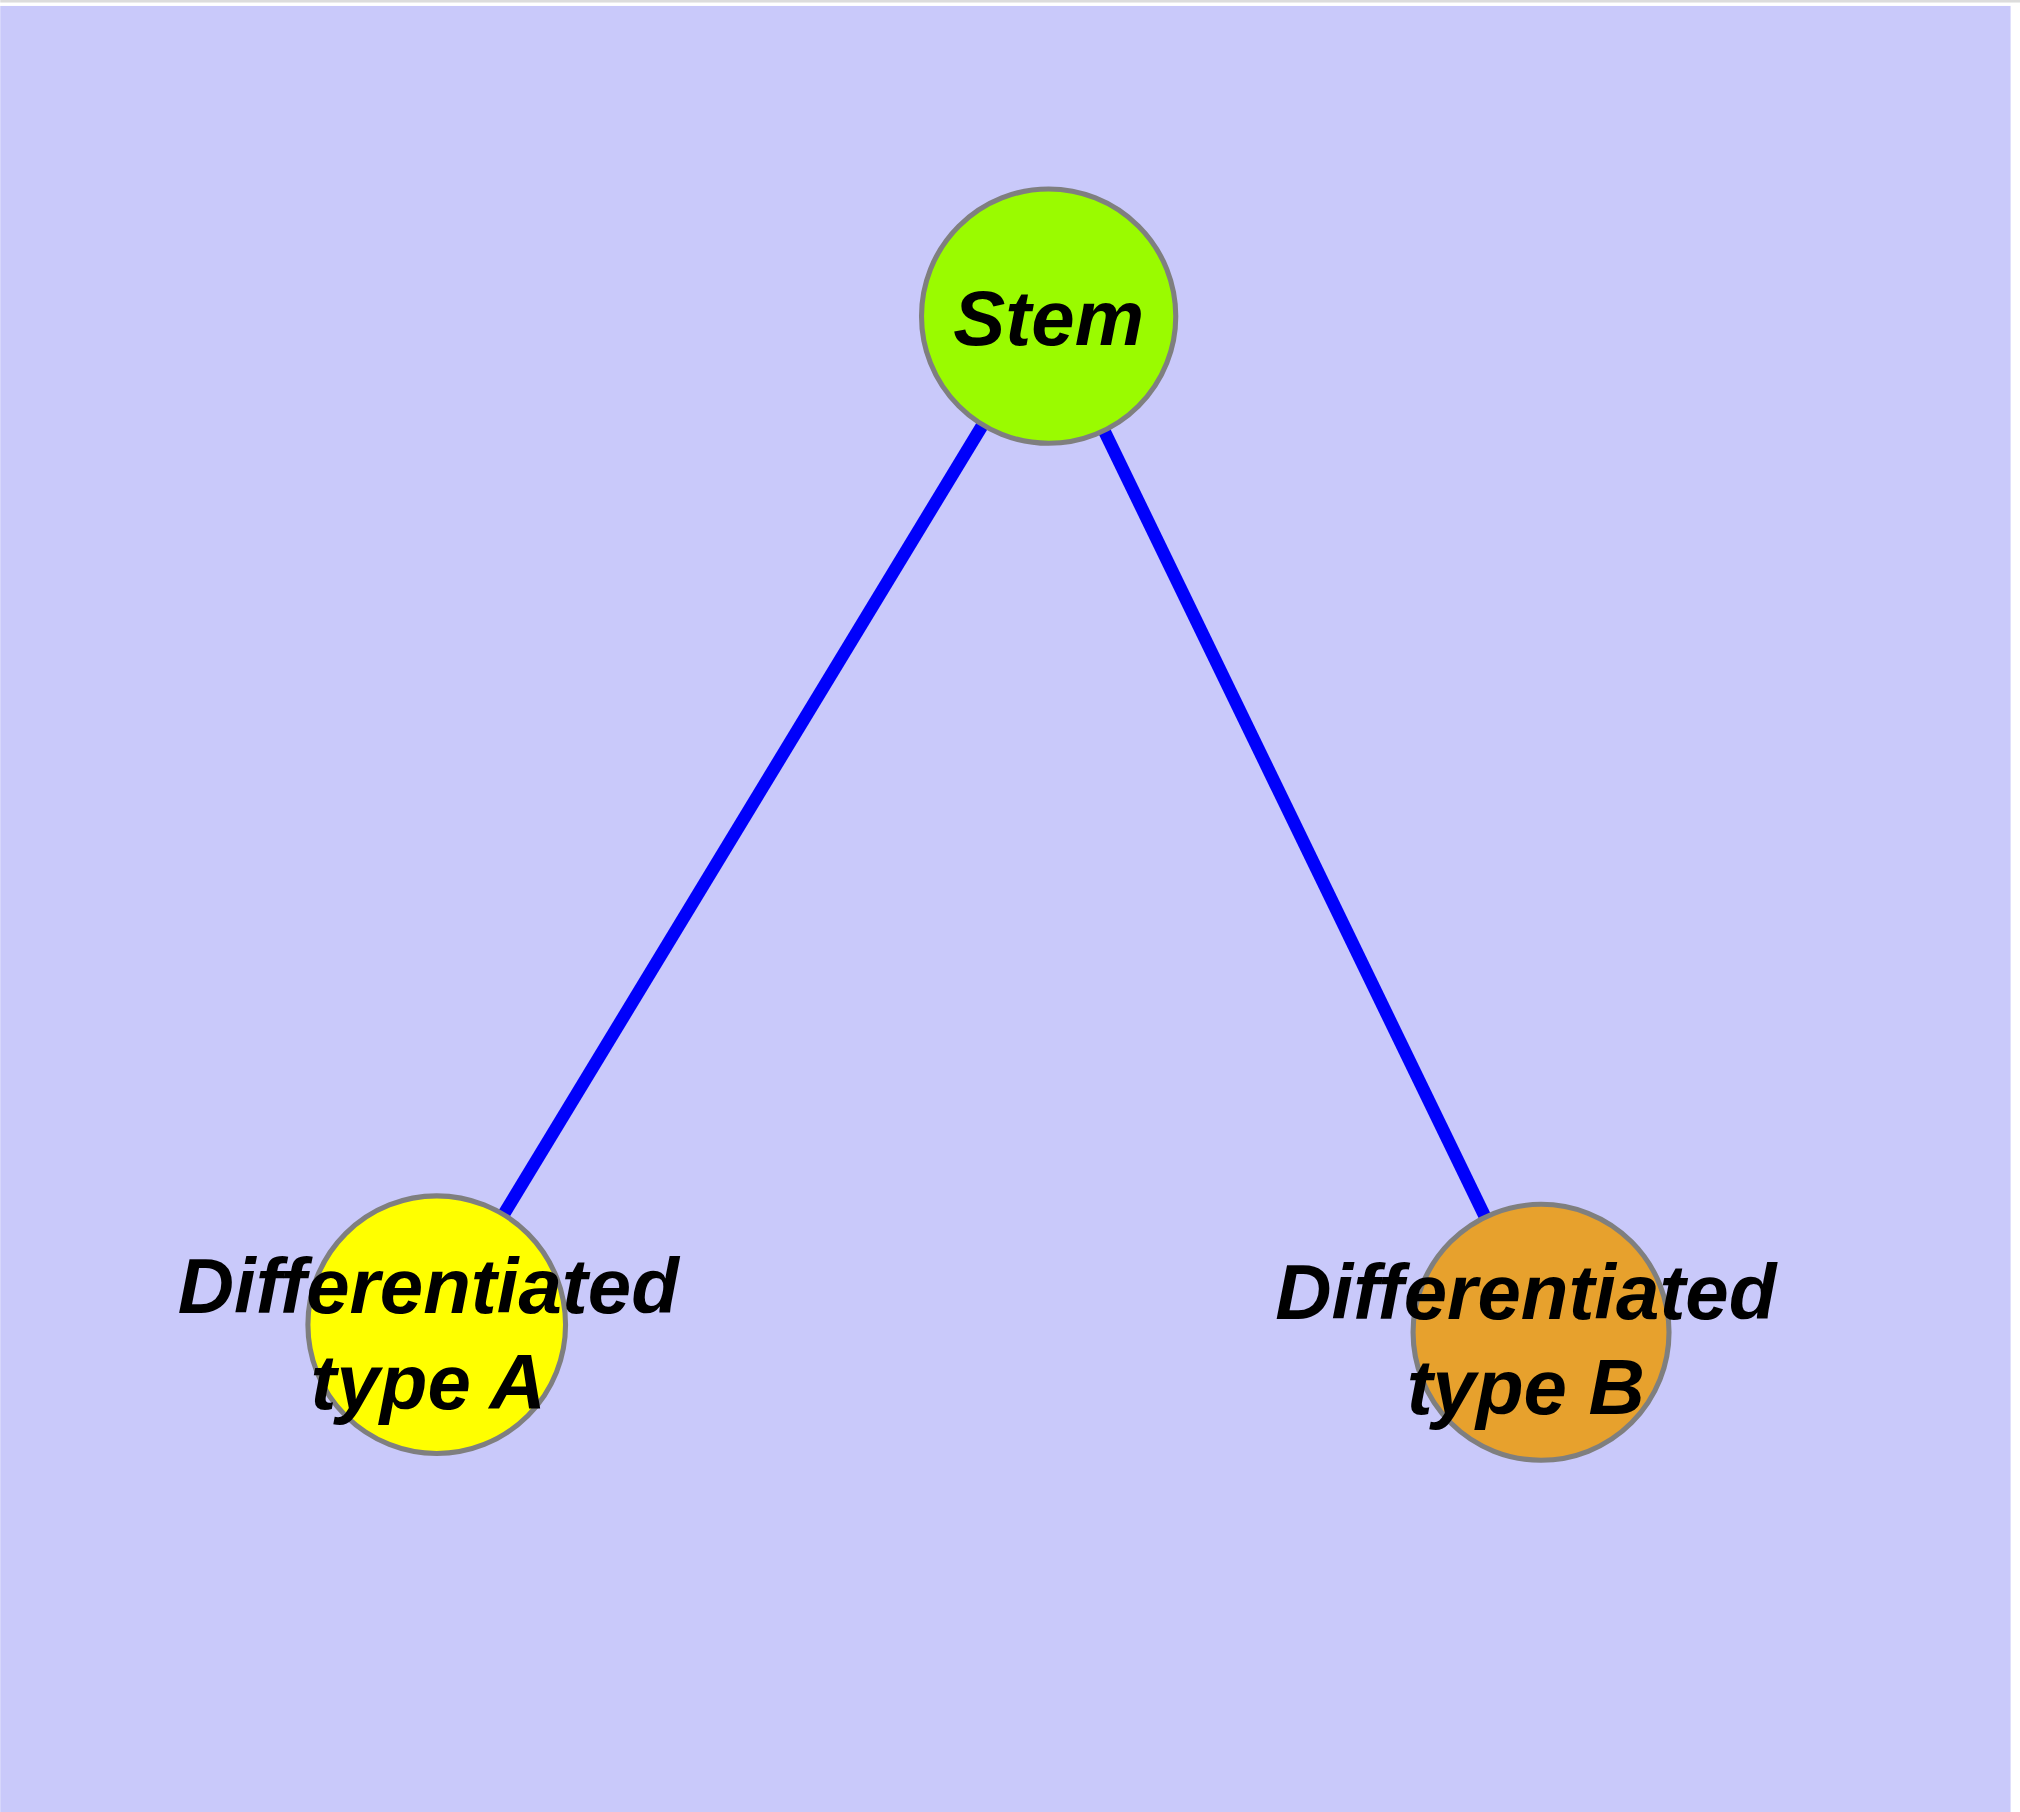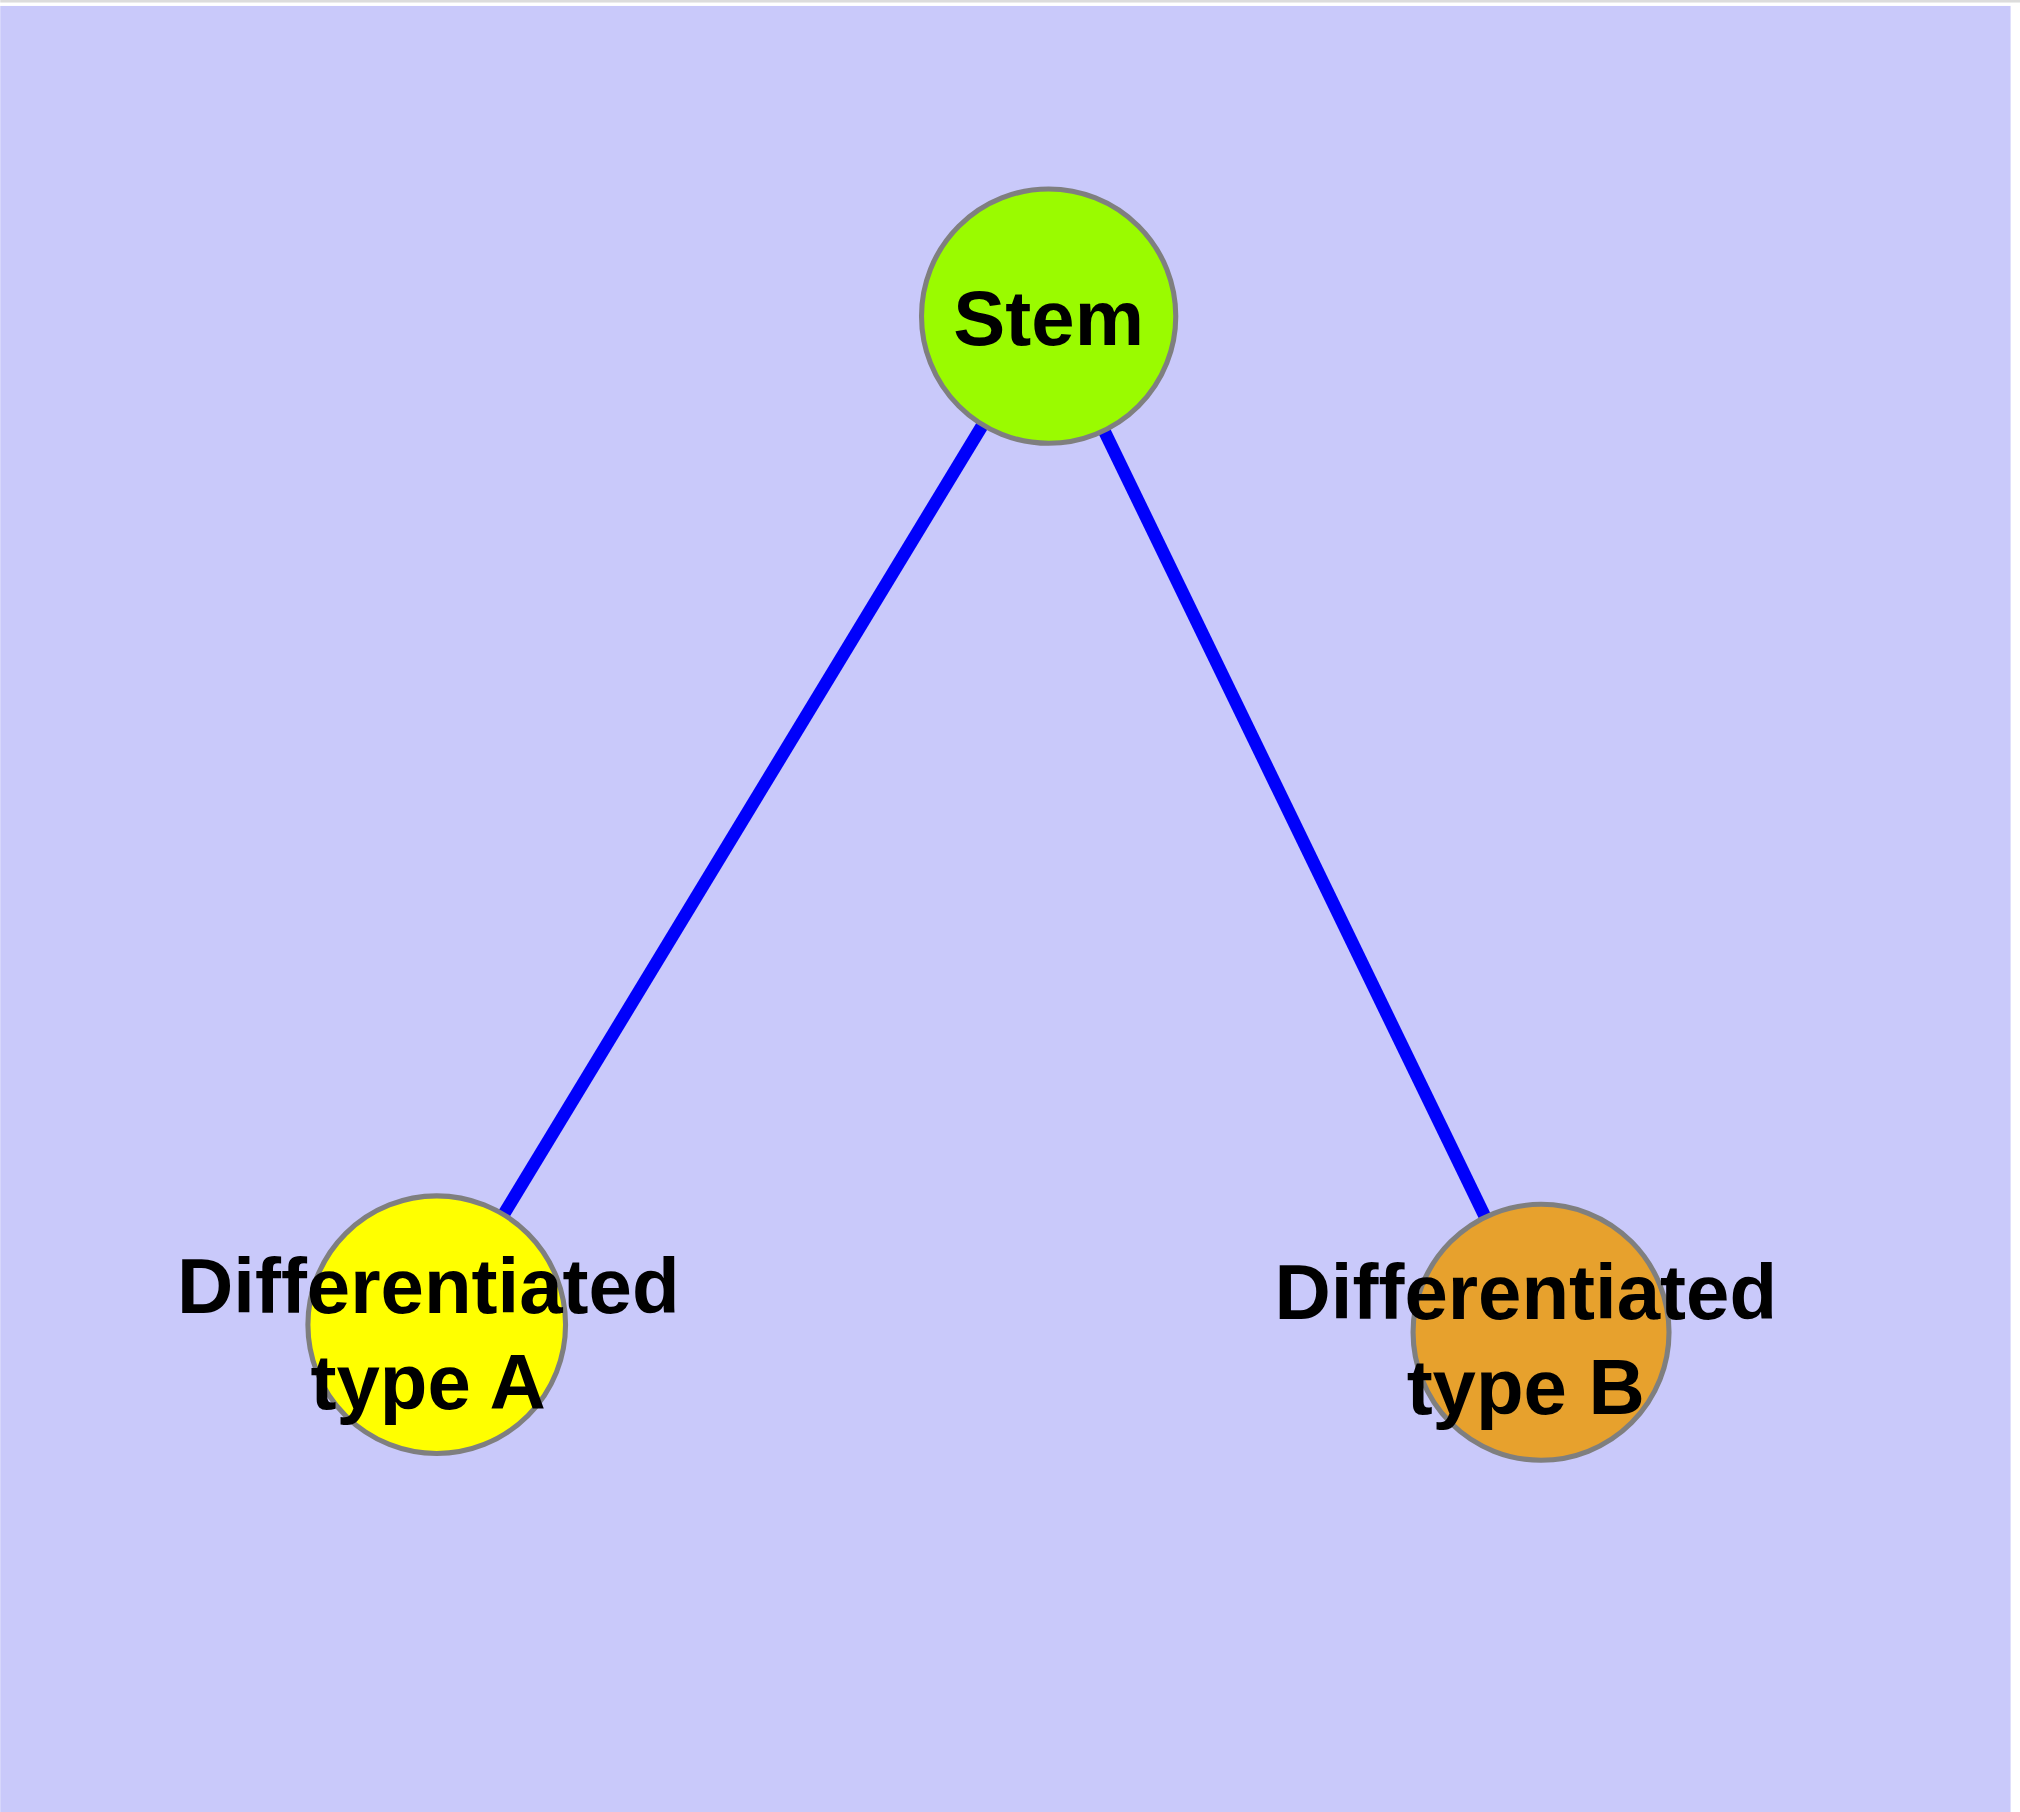--- a/index.html
+++ b/index.html
@@ -7,20 +7,21 @@
     padding: 0;
     width: 2021px;
     height: 1812px;
     background: #FFFFFF;
     overflow: hidden;
   }
   #stage {
     position: relative;
     width: 1669px;
     height: 1812px;
+    font-style: italic;
   }
   svg { display: block; }
   .edge {
     stroke-width: 15px;
     fill: none;
   }
   .node {
     stroke-width: 6px;
   }
   .label {

